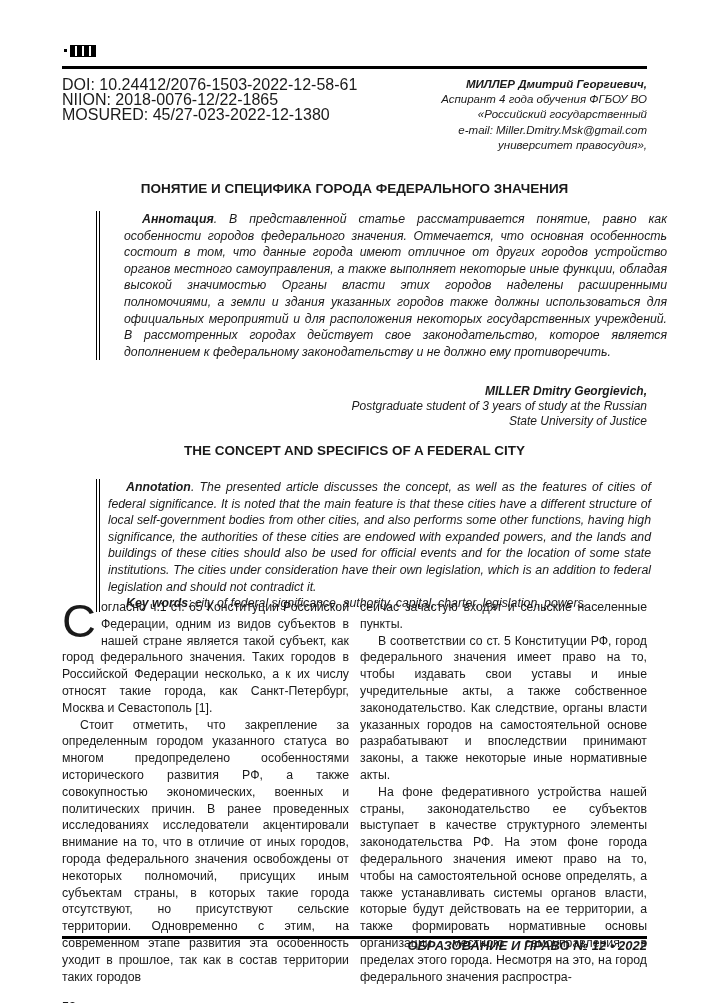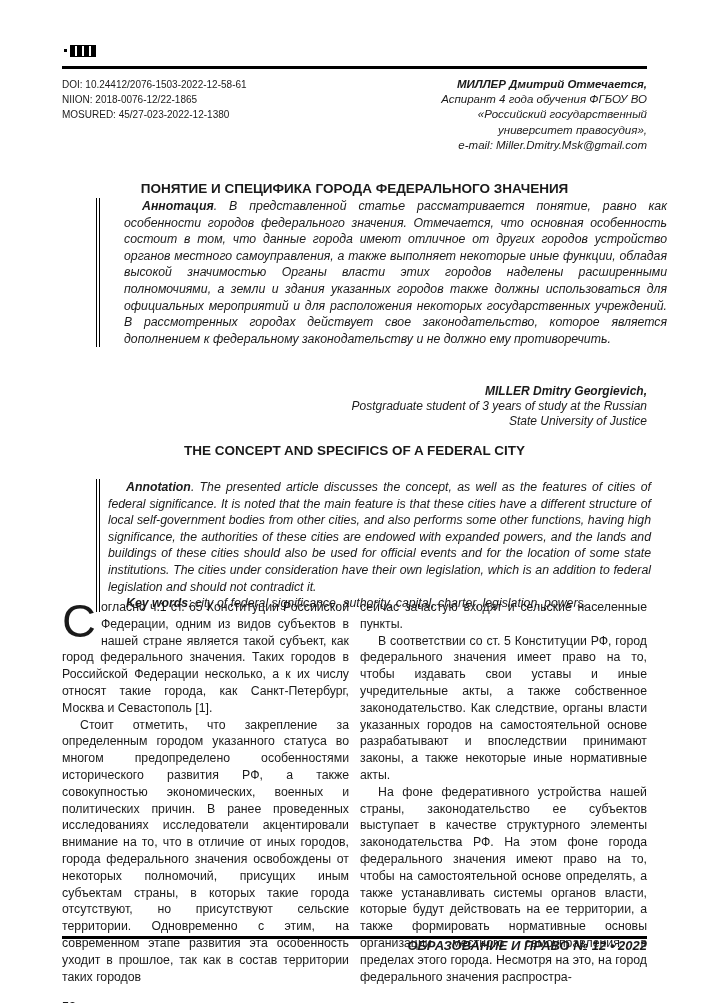--- a/index.html
+++ b/index.html
@@ -13,39 +13,39 @@
     overflow: hidden;
   }
   
   .logo-row { position: absolute; top: 43px; left: 64px; display: flex; align-items: center; }
   .logo-dot { width: 3px; height: 3px; background: #000; margin-right: 3px; }
   
   .top-rule { position: absolute; top: 66px; left: 62px; width: 585px; height: 3px; background: #000; }
   .bottom-rule { position: absolute; top: 936px; left: 62px; width: 585px; height: 3px; background: #000; }
   
   .header-row { position: absolute; top: 77px; left: 62px; width: 585px; display: flex; justify-content: space-between; }
-  .meta-block { font-size: 10px; line-height: 15.2px; white-space: nowrap; }
+  .meta-block { font-size: 16px; line-height: 15.2px; white-space: nowrap; }
   .author-ru { text-align: right; font-style: italic; font-size: 11.5px; line-height: 15.2px; }
   .author-bold { font-weight: bold; }
   
   .title-ru { position: absolute; top: 181px; left: 62px; width: 585px; text-align: center; font-weight: bold; font-size: 13.5px; }
   .title-en { position: absolute; top: 443px; left: 62px; width: 585px; text-align: center; font-weight: bold; font-size: 13.5px; }
   
   .abstract {
     position: absolute;
     left: 96px;
     width: 543px;
     border-left: 4px double #000;
     padding-left: 8px;
     font-style: italic;
     font-size: 12.3px;
     line-height: 16.6px;
     text-align: justify;
   }
-  .abstract-ru-block { top: 198px; padding-left: 24px; }
+  .abstract-ru-block { top: 211px; padding-left: 24px; }
   .abstract-en-block { top: 479px; }
   .abstract p { margin: 0; text-indent: 18px; }
   .lead-bold { font-weight: bold; }
   
   .author-en { position: absolute; top: 384px; left: 62px; width: 585px; text-align: right; font-style: italic; font-size: 12px; line-height: 15.2px; }
   
   .body-cols { position: absolute; top: 599px; left: 62px; width: 585px; display: flex; gap: 11px; }
   .col { width: 287px; font-size: 12.3px; line-height: 16.8px; text-align: justify; }
   .col p { margin: 0; text-indent: 18px; }
   .col p.no-indent { text-indent: 0; }
@@ -77,25 +77,25 @@
 
   <div class="top-rule"></div>
 
   <div class="header-row">
     <div class="meta-block">
       <div>DOI: 10.24412/2076-1503-2022-12-58-61</div>
       <div>NIION: 2018-0076-12/22-1865</div>
       <div>MOSURED: 45/27-023-2022-12-1380</div>
     </div>
     <div class="author-ru">
-      <div class="author-bold">МИЛЛЕР Дмитрий Отмечается,</div>
+      <div class="author-bold">МИЛЛЕР Дмитрий Георгиевич,</div>
       <div>Аспирант 4 года обучения ФГБОУ ВО</div>
       <div>«Российский государственный</div>
+      <div>e-mail: Miller.Dmitry.Msk@gmail.com</div>
       <div>университет правосудия»,</div>
-      <div>e-mail: Miller.Dmitry.Msk@gmail.com</div>
     </div>
   </div>
 
   <div class="title-ru">ПОНЯТИЕ И СПЕЦИФИКА ГОРОДА ФЕДЕРАЛЬНОГО ЗНАЧЕНИЯ</div>
 
   <div class="abstract abstract-ru-block">
     <p><span class="lead-bold">Аннотация</span><span>. В представленной статье рассматривается понятие, равно как особенности городов федерального значения. Отмечается, что основная особенность состоит в том, что данные города имеют отличное от других городов устройство органов местного самоуправления, а также выполняет некоторые иные функции, обладая высокой значимостью Органы власти этих городов наделены расширенными полномочиями, а земли и здания указанных городов также должны использоваться для официальных мероприятий и для расположения некоторых государственных учреждений. В рассмотренных городах действует свое законодательство, которое является дополнением к федеральному законодательству и не должно ему противоречить.</span></p>
   </div>
 
   <div class="author-en">

